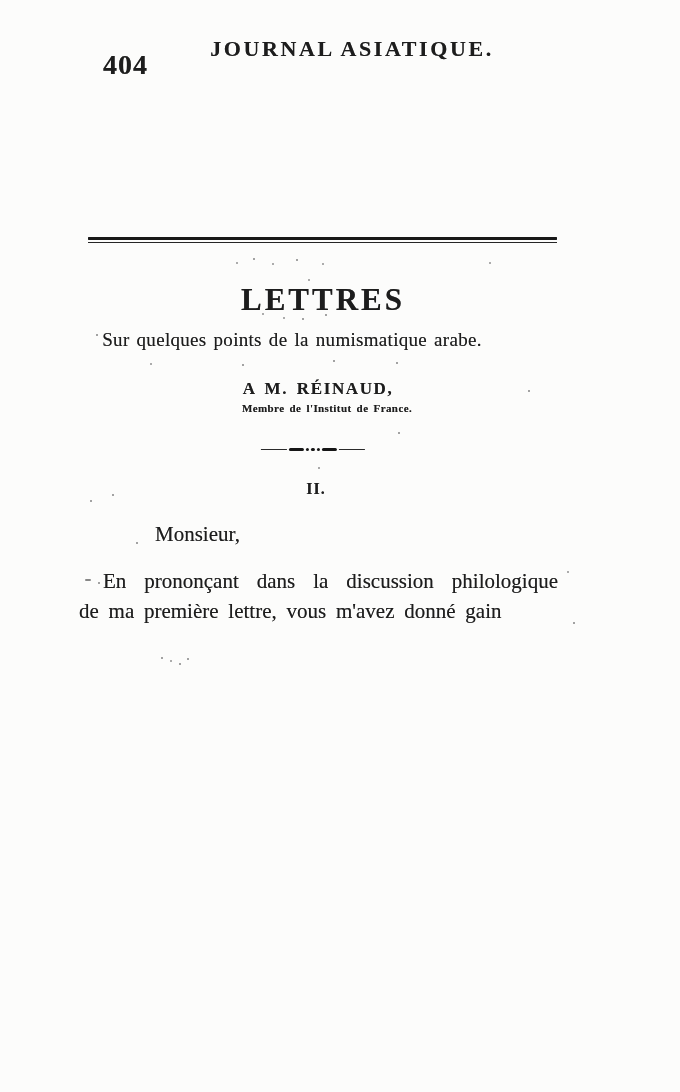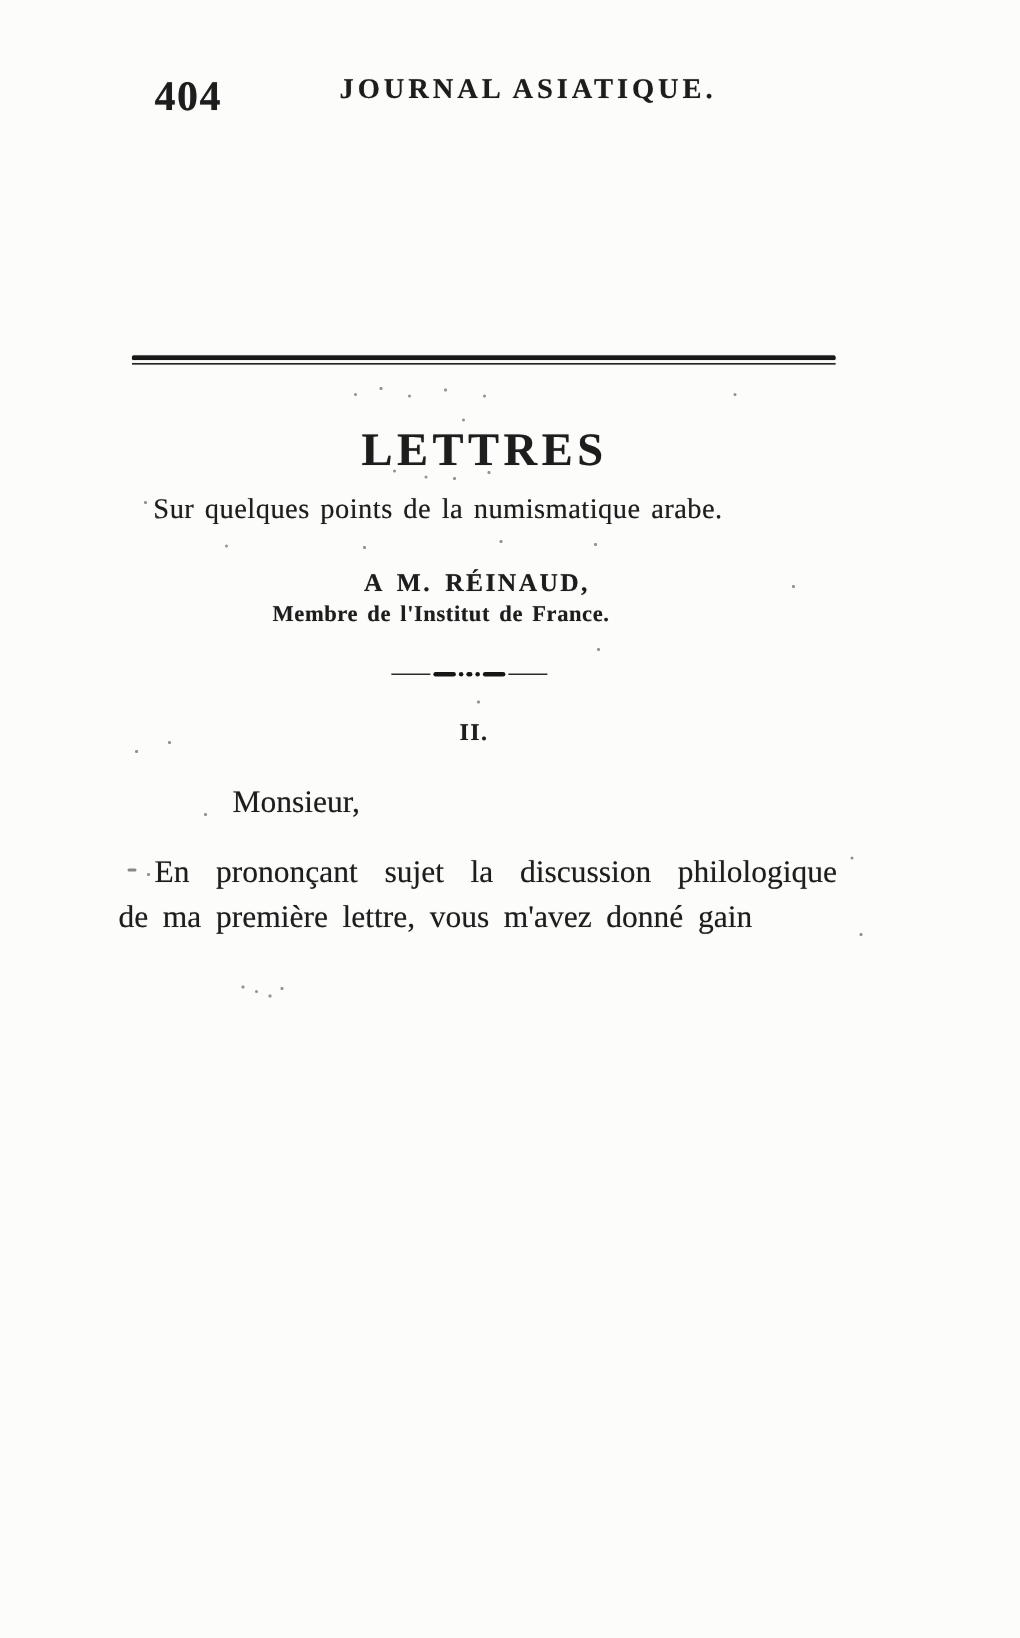--- a/index.html
+++ b/index.html
@@ -24,22 +24,22 @@
     color: var(--ink);
     text-shadow: 0 0 0.5px rgba(25,25,25,0.55);
   }
   .centered { transform: translateX(-50%); white-space: nowrap; }
 
   .page-number {
     position: absolute; left: 103px; top: 49px;
     font-size: 28px; font-weight: 700; letter-spacing: 1px;
   }
   .journal-title {
-    position: absolute; left: 352px; top: 49px;
-    font-size: 19px; font-weight: 700; letter-spacing: 2.6px;
+    position: absolute; left: 352px; top: 36px;
+    font-size: 22px; font-weight: 700; letter-spacing: 2.6px;
   }
 
   .double-rule {
     position: absolute; left: 88px; top: 237px; width: 469px;
   }
   .double-rule .thick {
     height: 2.5px; background: #181818; border-radius: 1px;
     box-shadow: 0 0 0.6px rgba(0,0,0,0.7);
   }
   .double-rule .thin {
@@ -53,22 +53,22 @@
   }
   .article-subtitle {
     position: absolute; left: 292px; top: 329px;
     font-size: 19px; letter-spacing: 0.3px; word-spacing: 2px;
   }
   .addressee {
     position: absolute; left: 318px; top: 379px;
     font-size: 17px; font-weight: 700; letter-spacing: 1.6px; word-spacing: 3px;
   }
   .addressee-role {
-    position: absolute; left: 294px; top: 402px;
-    font-size: 15px; font-weight: 700; letter-spacing: 0.4px; word-spacing: 2px;
+    position: absolute; left: 327px; top: 402px;
+    font-size: 11px; font-weight: 700; letter-spacing: 0.4px; word-spacing: 2px;
   }
 
   .ornament {
     position: absolute; left: 313px; top: 446px;
     transform: translateX(-50%);
     display: flex; align-items: center; gap: 2px; height: 7px;
   }
   .orn-line { width: 26px; height: 1.2px; background: #2a2a2a; }
   .orn-blob { width: 15px; height: 3.4px; background: #161616; border-radius: 2px; }
   .orn-dot  { width: 3.4px; height: 3.4px; background: #161616; border-radius: 50%; }
@@ -126,21 +126,21 @@
     <span class="orn-dot"></span>
     <span class="orn-dot"></span>
     <span class="orn-blob"></span>
     <span class="orn-line"></span>
   </div>
 
   <div class="section-number ink centered">II.</div>
   <div class="salutation ink">Monsieur,</div>
 
   <div class="body-paragraph ink">
-    <div class="para-line first">En prononçant sujet la discussion philologique</div>
+    <div class="para-line first">En prononçant dans la discussion philologique</div>
     <div class="para-line last">de ma première lettre, vous m'avez donné gain</div>
   </div>
 
   <div class="speck" style="left:236px;top:262px;width:2px;height:2px"></div>
   <div class="speck" style="left:253px;top:258px;width:1.5px;height:1.5px"></div>
   <div class="speck" style="left:272px;top:263px;width:2px;height:2px"></div>
   <div class="speck" style="left:296px;top:259px;width:1.5px;height:1.5px"></div>
   <div class="speck" style="left:322px;top:263px;width:2px;height:2px"></div>
   <div class="speck" style="left:489px;top:262px;width:2px;height:2px"></div>
   <div class="speck" style="left:308px;top:279px;width:2px;height:2px"></div>

